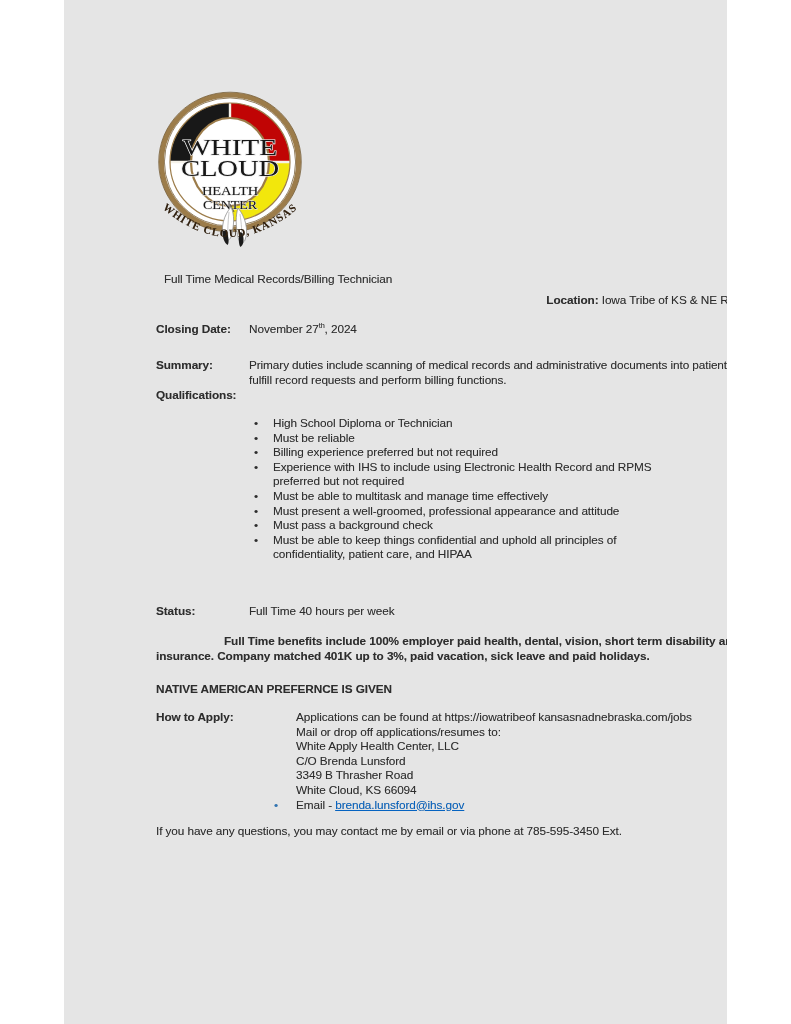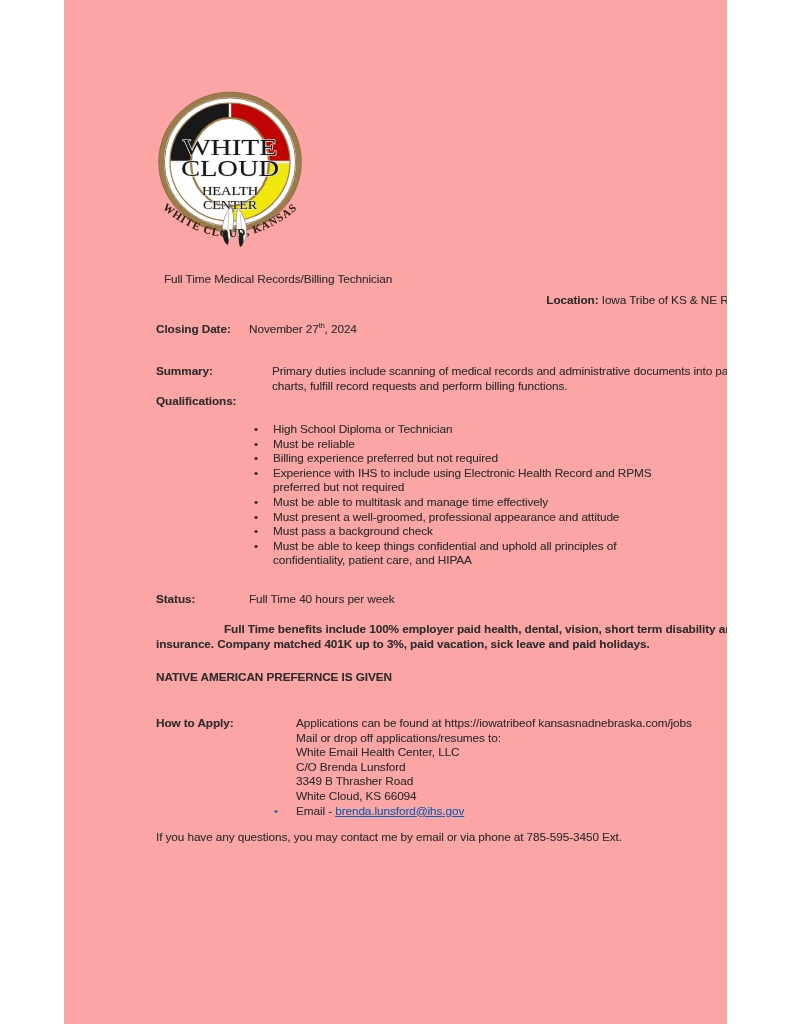--- a/index.html
+++ b/index.html
@@ -1,47 +1,47 @@
 <!DOCTYPE html>
 <html><head>
 <meta charset="utf-8">
 <style>
   html, body { margin:0; padding:0; background:#ffffff; }
   .page {
     position:relative; width:663px; height:1024px; margin:0 auto;
-    background:#fca5a5; overflow:hidden;
+    background:#e5e5e5; overflow:hidden;
     font-family:"Liberation Sans", sans-serif;
     font-size:11.8px; line-height:15px; letter-spacing:-0.1px;
     color:#2d2d2d;
     text-shadow:0 0 0.4px rgba(70,70,70,0.35);
   }
   .logo { position:absolute; left:94px; top:88px; width:150px; height:166px; }
   .content { position:absolute; left:92px; top:272px; width:626px; }
 
   .bold { font-weight:bold; }
   .title { font-weight:normal;margin-left:8px; }
 
   .loc-line { margin-top:6px;text-align:right; }
   .row { display:flex; }
   .row-closing { margin-top:14px; }
-  .row-summary { margin-top:27px;gap:23px; }
-  .row-status  { margin-top:24px; }
+  .row-summary { margin-top:21px; }
+  .row-status  { margin-top:42px; }
   .lbl { width:93px; flex-shrink:0; font-weight:bold; }
   .val { flex:1; }
   sup { font-size:0.62em; line-height:0; }
 
   .quals-label { font-weight:bold; }
   ul.quals { list-style:none; margin:13px 0 0 96px; padding:0; line-height:14.6px; width:413px; }
   ul.quals li { position:relative; padding-left:21px; }
   ul.quals li::before { content:"\2022"; position:absolute; left:2px; }
 
   .benefits { margin-top:15px; font-weight:bold; text-indent:68px; }
   .pref { margin-top:18px; font-weight:bold; }
 
-  .row-apply { margin-top:31px; display:flex; }
+  .row-apply { margin-top:13px; display:flex; }
   .lbl-wide { width:140px; flex-shrink:0; font-weight:bold; }
   .apply-col { flex:1; line-height:14.6px; }
   .email-line { position:relative; }
   .email-line .blt { position:absolute; left:-22px; top:0; color:#2e75b6; }
   .email-line .blt::before { content:"\2022"; }
   a.email { color:#0563c1; text-decoration:underline; cursor:pointer; }
 
   .note { margin-top:12px; }
 
   .logo text { font-family:"Liberation Serif", serif; }
@@ -126,21 +126,21 @@
 
     <div class="benefits">Full Time benefits include 100% employer paid health, dental, vision, short term disability and life insurance. Company matched 401K up to 3%, paid vacation, sick leave and paid holidays.</div>
 
     <div class="pref">NATIVE AMERICAN PREFERNCE IS GIVEN</div>
 
     <div class="row-apply">
       <span class="lbl-wide">How to Apply:</span>
       <div class="apply-col">
         <div>Applications can be found at https://iowatribeof kansasnadnebraska.com/jobs</div>
         <div>Mail or drop off applications/resumes to:</div>
-        <div>White Email Health Center, LLC</div>
+        <div>White Apply Health Center, LLC</div>
         <div>C/O Brenda Lunsford</div>
         <div>3349 B Thrasher Road</div>
         <div>White Cloud, KS 66094</div>
         <div class="email-line">
           <span class="blt"></span>
           <span>Email - </span><a class="email">brenda.lunsford@ihs.gov</a>
         </div>
       </div>
     </div>
 

